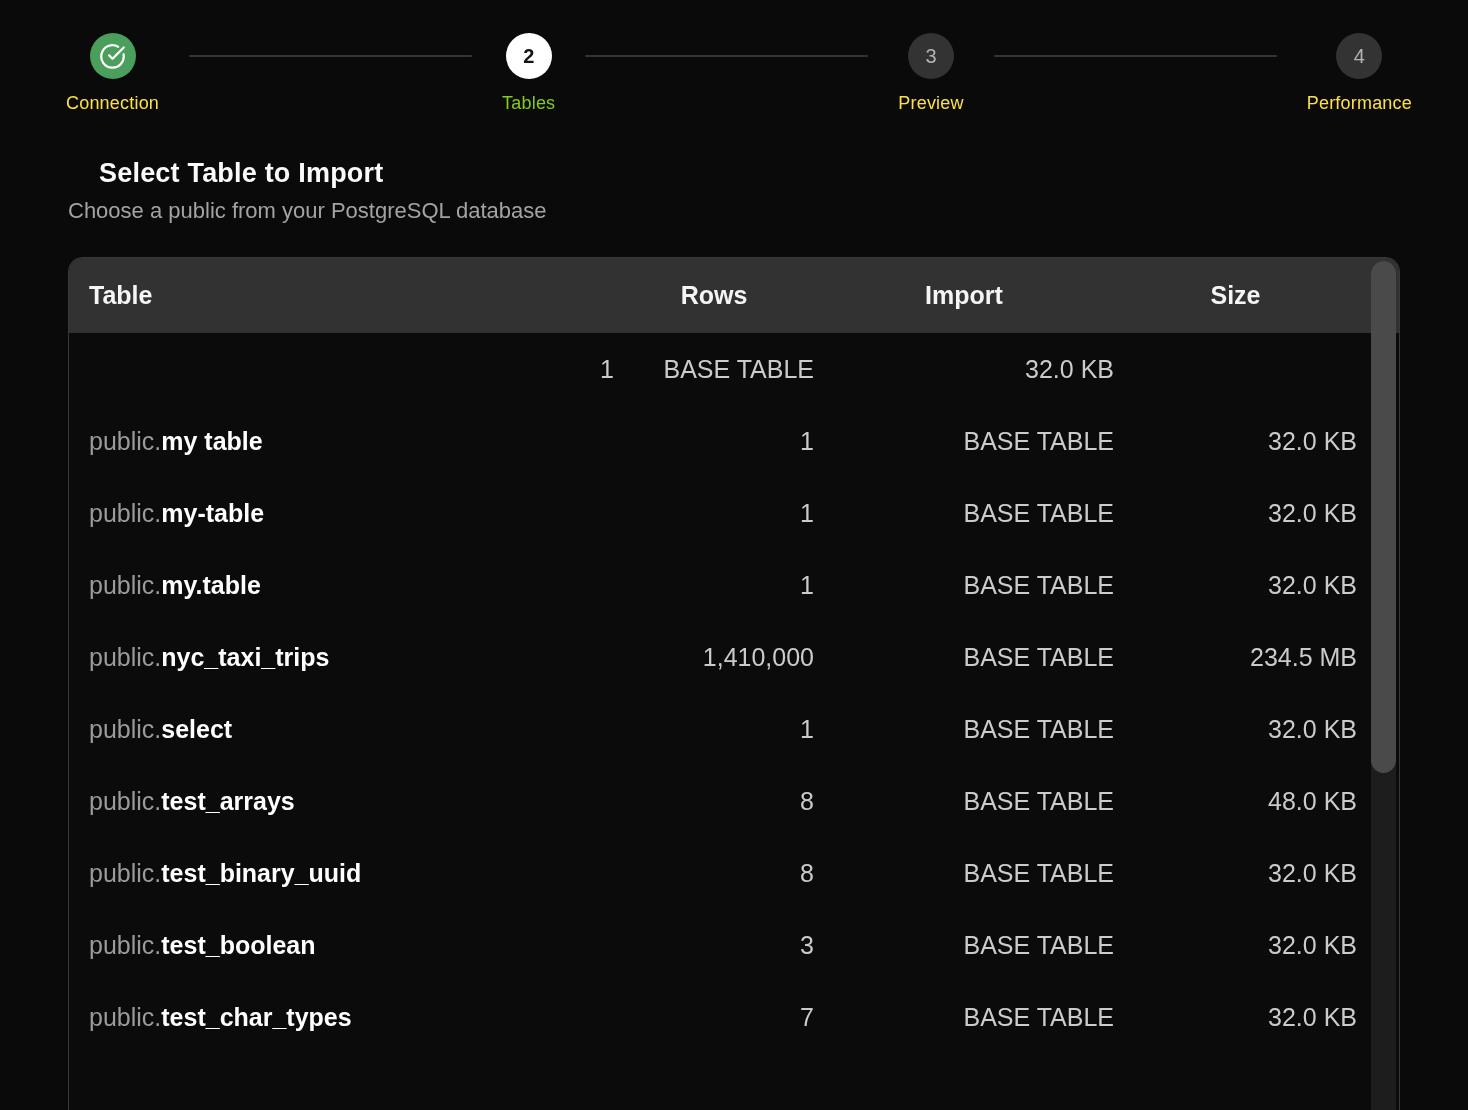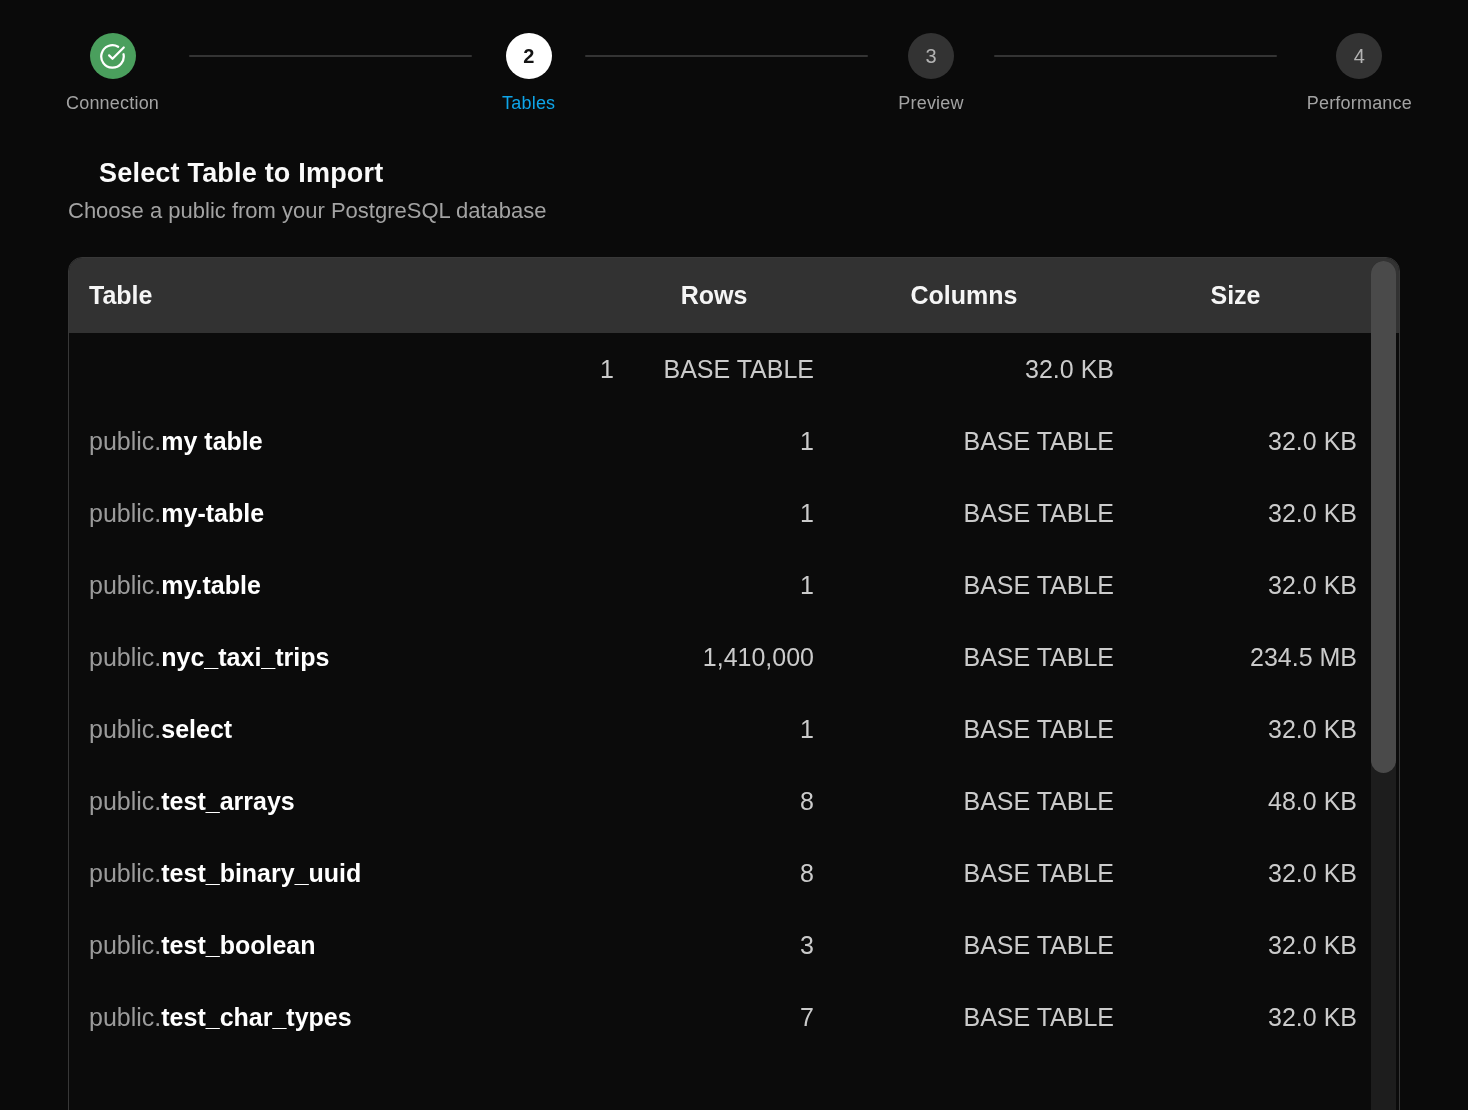--- a/index.html
+++ b/index.html
@@ -26,22 +26,22 @@
   }
   .step-circle {
     width:46px; height:46px;
     border-radius:50%;
     display:flex; align-items:center; justify-content:center;
     font-size:20px; font-weight:600;
   }
   .step--complete .step-circle { background:#4a9f5d; }
   .step--active   .step-circle { background:#ffffff; color:#141414; }
   .step--upcoming .step-circle { background:#333333; color:#b3b3b3; font-weight:500; }
-  .step-label { font-size:18px; color:#a3a3a3; letter-spacing:.2px; }
-  .step--active .step-label { color:#0ea5e9; }
+  .step-label { font-size:18px; color:#fde047; letter-spacing:.2px; }
+  .step--active .step-label { color:#84cc16; }
   .connector {
     flex:1 1 auto;
     height:2px;
     background:#343434;
     margin:22px 30px 0 30px;
     border-radius:1px;
   }
   .check-icon { width:27px; height:27px; display:block; }
 
   
@@ -155,21 +155,21 @@
 <div class="content">
 
   <div class="page-title">Select Table to Import</div>
   <div class="page-subtitle">Choose a public from your PostgreSQL database</div>
 
   <div class="table-card">
 
     <div class="thead">
       <div>Table</div>
       <div class="col-right">Rows</div>
-      <div class="col-right">Columns</div>
+      <div class="col-right">Import</div>
       <div class="col-right">Size</div>
     </div>
 
     <div id="table-body">
   <div class="trow">
     <div class="cell-num">1</div>
     <div class="cell-num">BASE TABLE</div>
     <div class="cell-num">32.0 KB</div>
   </div>
 

